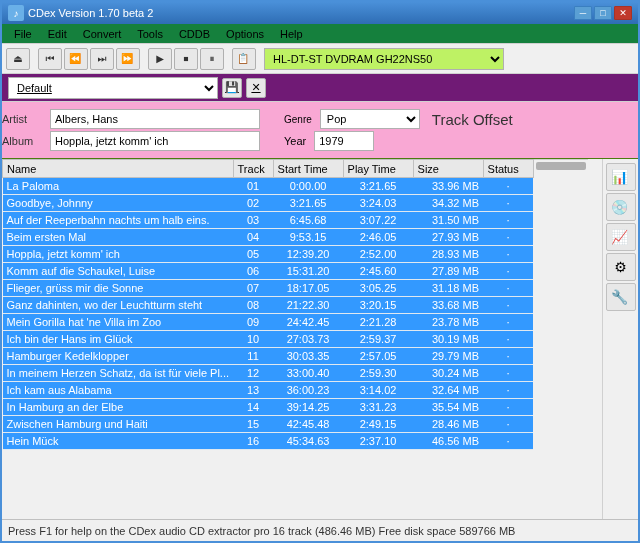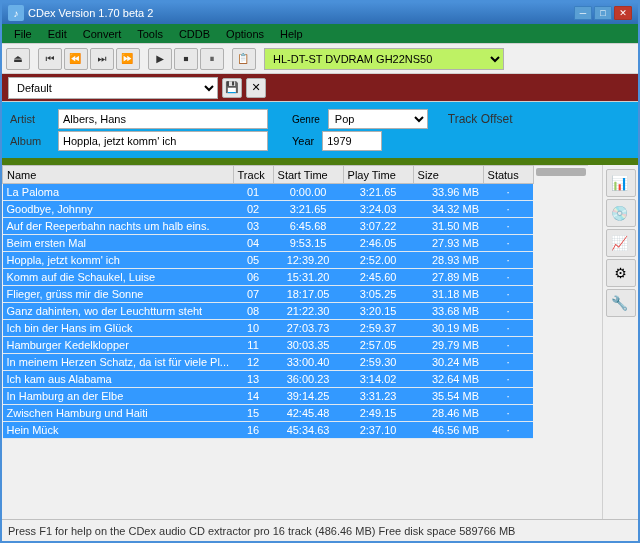--- a/index.html
+++ b/index.html
@@ -105,27 +105,28 @@
       height: 22px;
       border: 1px solid #b0b0b0;
       background: #bef264;
       font-size: 11px;
       padding: 0 4px;
       width: 240px;
     }
 
     
     .toolbar2 {
-      background: #7f1d1d;
+      background: #701a75;
       height: 28px;
       display: flex;
       align-items: center;
       padding: 0 6px;
       gap: 4px;
       border-bottom: 1px solid #d0d0d0;
+      text-decoration: underline;
     }
     .profile-select {
       height: 22px;
       border: 1px solid #b0b0b0;
       background: white;
       font-size: 11px;
       padding: 0 4px;
       width: 210px;
     }
     .tb-btn2 {
@@ -136,23 +137,23 @@
       border-radius: 2px;
       display: flex;
       align-items: center;
       justify-content: center;
       cursor: pointer;
       font-size: 11px;
     }
 
     
     .info-panel {
-      background: #0ea5e9;
-      padding: 6px 8px;
-      border-bottom: 7px solid #4d7c0f;
+      background: #f9a8d4;
+      padding: 6px 0;
+      border-bottom: 1px solid #4d7c0f;
     }
     .info-row {
       display: flex;
       align-items: center;
       height: 22px;
       gap: 8px;
     }
     .info-label {
       font-size: 11px;
       color: #333;
@@ -167,23 +168,23 @@
     }
     .genre-select {
       height: 20px;
       border: 1px solid #b0b0b0;
       background: white;
       font-size: 11px;
       padding: 0 2px;
       width: 100px;
     }
     .track-offset-label {
-      font-size: 12px;
+      font-size: 15px;
       color: #333;
-      margin-left: 12px;
+      margin-left: 4px;
     }
     .year-input {
       width: 60px;
     }
     .artist-input { width: 210px; }
     .album-input { width: 210px; }
 
     .track-table {
       width: 100%;
       border-collapse: collapse;
@@ -429,20 +430,28 @@
               </tr>
               <tr class="selected">
                 <td class="col-name">Ganz dahinten, wo der Leuchtturm steht</td>
                 <td class="col-track">08</td>
                 <td class="col-start">21:22.30</td>
                 <td class="col-play">3:20.15</td>
                 <td class="col-size">33.68 MB</td>
                 <td class="col-status">·</td>
               </tr>
               <tr class="selected">
+                <td class="col-name">Mein Gorilla hat 'ne Villa im Zoo</td>
+                <td class="col-track">09</td>
+                <td class="col-start">24:42.45</td>
+                <td class="col-play">2:21.28</td>
+                <td class="col-size">23.78 MB</td>
+                <td class="col-status">·</td>
+              </tr>
+              <tr class="selected">
                 <td class="col-name">Ich bin der Hans im Glück</td>
                 <td class="col-track">10</td>
                 <td class="col-start">27:03.73</td>
                 <td class="col-play">2:59.37</td>
                 <td class="col-size">30.19 MB</td>
                 <td class="col-status">·</td>
               </tr>
               <tr class="selected">
                 <td class="col-name">Hamburger Kedelklopper</td>
                 <td class="col-track">11</td>

